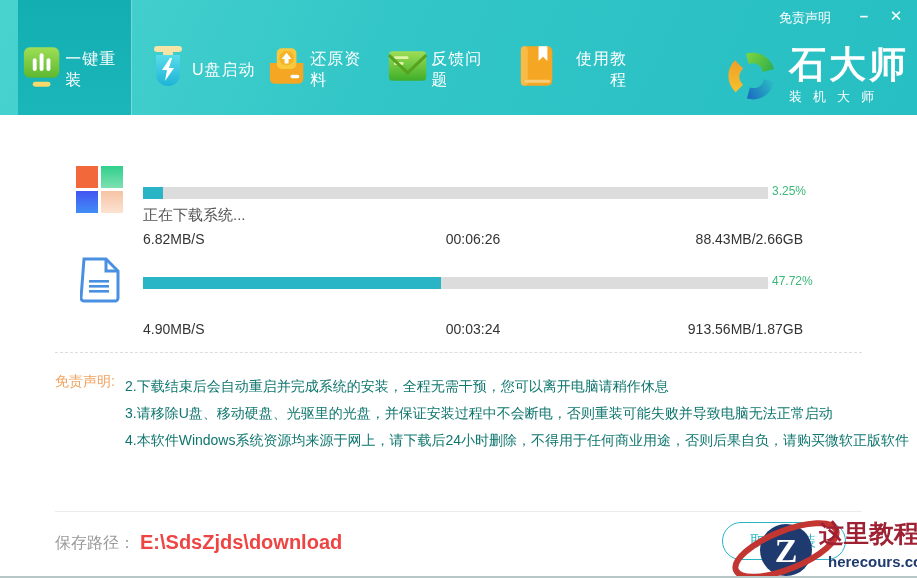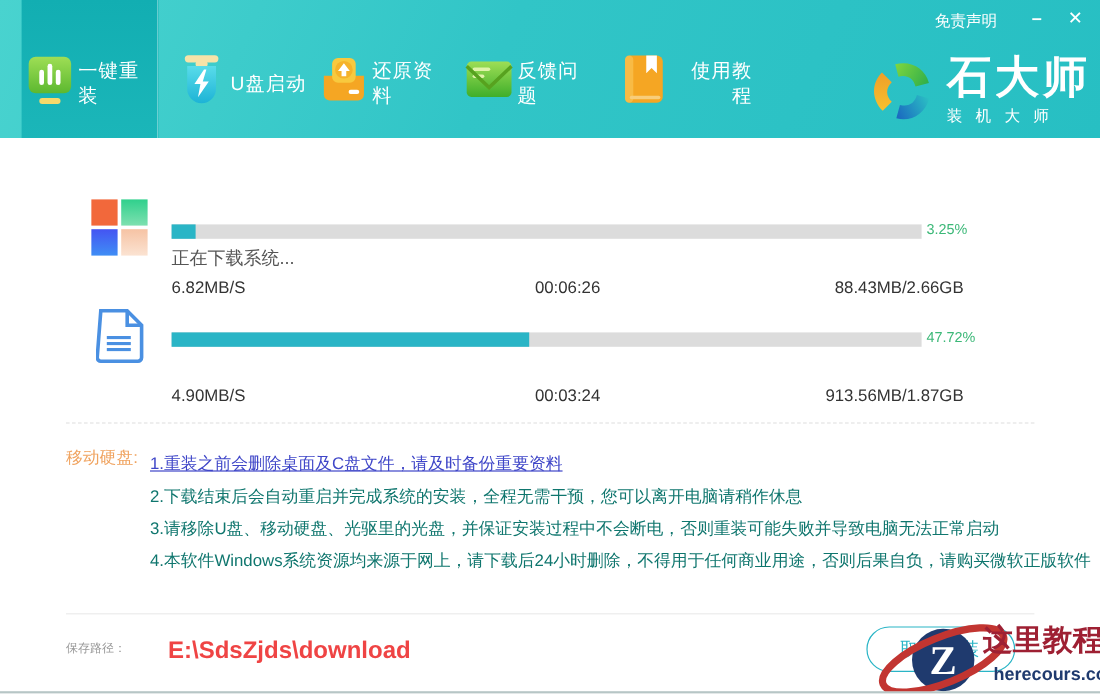--- a/index.html
+++ b/index.html
@@ -47,21 +47,21 @@
 
   
   .dash-divider{ position:absolute; top:352px; left:55px; width:807px; border-top:1px dashed #dddddd; }
   .tips-label{ position:absolute; left:55px; top:373px; font-size:14px; color:#f0a35f; }
   .tips-list{ position:absolute; left:125px; top:373px; width:780px; }
   .tip-line{ font-size:14px; color:#0f766e; line-height:27px; white-space:nowrap; }
   .tip-line.highlight{ color:#3f46c8; text-decoration:underline; }
 
   
   .footer-divider{ position:absolute; top:511px; left:55px; width:807px; border-top:1px solid #ececec; }
-  .path-label{ position:absolute; left:55px; top:533px; font-size:10px; color:#999999; }
+  .path-label{ position:absolute; left:55px; top:533px; font-size:16px; color:#999999; }
   .path-value{ position:absolute; left:140px; top:531px; font-size:20px; color:#ef4444;font-weight:bold; }
   .cancel-btn{ position:absolute; left:722px; top:522px; width:124px; height:38px; background:#ffffff;
                border:1px solid #2ab5c6; border-radius:20px; color:#2ab5c6; font-size:15px;
                letter-spacing:2px; display:flex; align-items:center; justify-content:center; cursor:pointer; }
 
   
   .watermark{ position:absolute; left:688px; top:500px; width:230px; height:78px; pointer-events:none; }
 </style>
 </head>
 <body>
@@ -219,23 +219,22 @@
     </div>
     <div class="bar-pct">47.72%</div>
     <div class="dl-stats">
       <span class="stat-speed">4.90MB/S</span>
       <span class="stat-time">00:03:24</span>
       <span class="stat-size">913.56MB/1.87GB</span>
     </div>
   </div>
 
   <div class="dash-divider"></div>
-  <div class="tips-label">移动硬盘:</div>
+  <div class="tips-label">免责声明:</div>
   <div class="tips-list">
-    <div class="tip-line highlight">1.重装之前会删除桌面及C盘文件，请及时备份重要资料</div>
     <div class="tip-line">2.下载结束后会自动重启并完成系统的安装，全程无需干预，您可以离开电脑请稍作休息</div>
     <div class="tip-line">3.请移除U盘、移动硬盘、光驱里的光盘，并保证安装过程中不会断电，否则重装可能失败并导致电脑无法正常启动</div>
     <div class="tip-line">4.本软件Windows系统资源均来源于网上，请下载后24小时删除，不得用于任何商业用途，否则后果自负，请购买微软正版软件</div>
   </div>
 
   <div class="footer-divider"></div>
   <div class="path-label">保存路径：</div>
   <div class="path-value">E:\SdsZjds\download</div>
   <div class="cancel-btn">取消安装</div>
 

